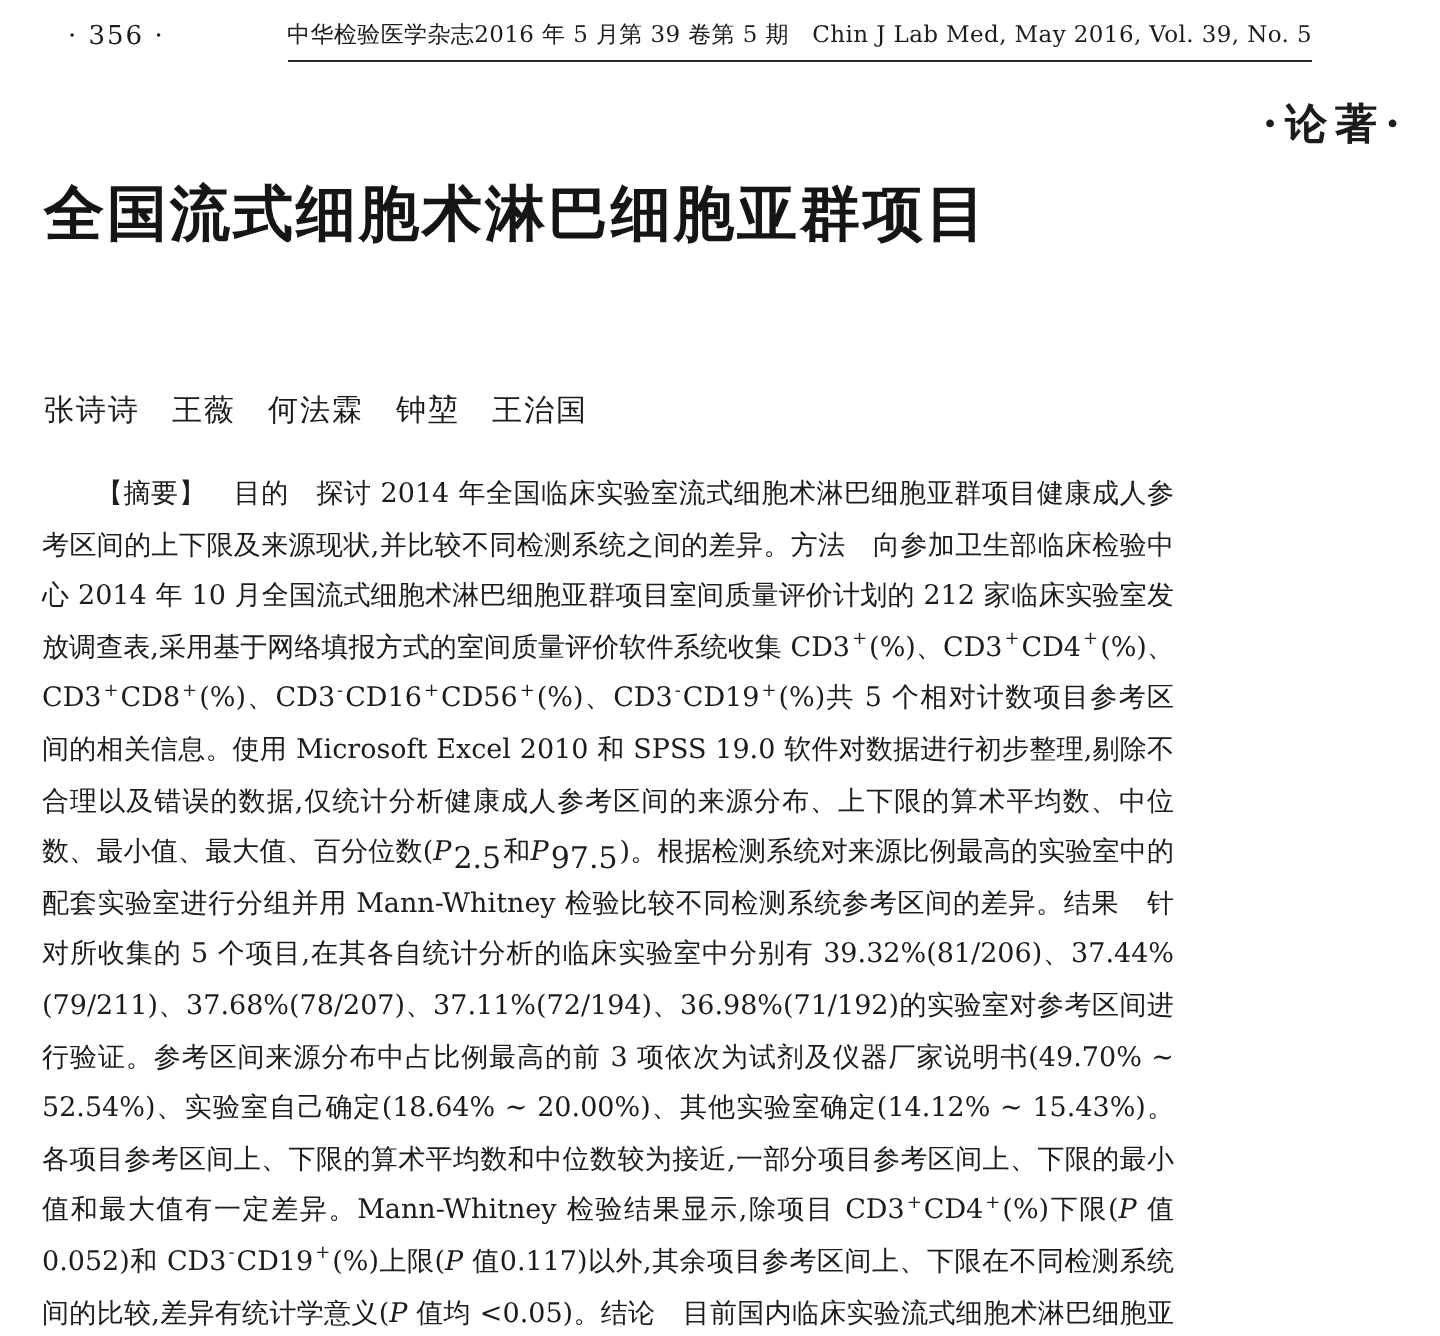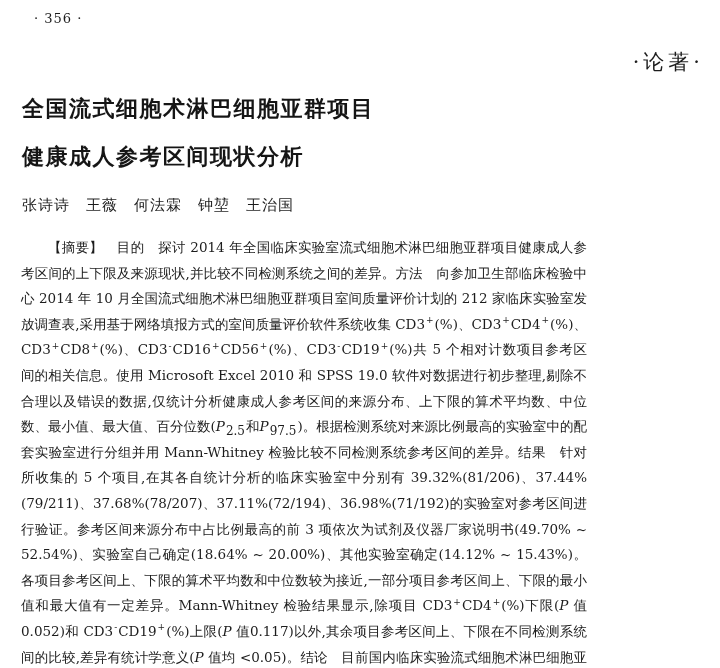--- a/index.html
+++ b/index.html
@@ -39,31 +39,31 @@
     white-space: nowrap;
     border-bottom: 1.5px solid #2b2b2b;
     padding-bottom: 5px;
     letter-spacing: 0.2px;
   }
   .article-type {
     position: absolute;
     top: 48px;
     right: 16px;
     font-size: 21px;
-    font-weight: 400;
+    font-weight: 700;
     letter-spacing: 4px;
     white-space: nowrap;
     margin-left: 40px;
   }
   .title {
     position: absolute;
     top: 84px;
     left: 22px;
     margin: 0;
-    font-size: 22px;
+    font-size: 30px;
     font-weight: 600;
     line-height: 48px;
     letter-spacing: 1.5px;
     color: #151515;
   }
   .authors {
     position: absolute;
     top: 196px;
     left: 22px;
     font-size: 15px;
@@ -86,35 +86,36 @@
   }
   .b { font-weight: normal; }
   .i { font-style: italic; }
   sup {
     font-size: 9px;
     line-height: 0;
     vertical-align: super;
     margin: 0 1px;
   }
   sub {
-    font-size: 12px;
+    font-size: 15px;
     line-height: 0;
     vertical-align: sub;
     margin: 0 1px;
   }
 </style>
 </head>
 <body>
 
 <div class="header">
   <span class="pagenum">· 356 ·</span>
+  <span class="journal">中华检验医学杂志2016 年 5 月第 39 卷第 5 期　Chin J Lab Med, May 2016, Vol. 39, No. 5</span>
 </div>
 
 <div class="article-type">·论著·</div>
 
-<h1 class="title"><span>全国流式细胞术淋巴细胞亚群项目</span><br><span>健康成人参考区间现状分析</span></h1>
+<h1 class="title"><span>全国流式细胞术淋巴细胞亚群项目</span><br></h1>
 
 <div class="authors">张诗诗　王薇　何法霖　钟堃　王治国</div>
 
 <div class="content">
   <p class="abstract"><span class="b">【摘要】　</span><span class="b">目的　</span><span>探讨 2014 年全国临床实验室流式细胞术淋巴细胞亚群项目健康成人参考区间的上下限及来源现状,并比较不同检测系统之间的差异。</span><span class="b">方法　</span><span>向参加卫生部临床检验中心 2014 年 10 月全国流式细胞术淋巴细胞亚群项目室间质量评价计划的 212 家临床实验室发放调查表,采用基于网络填报方式的室间质量评价软件系统收集 CD3</span><sup>+</sup><span>(%)、CD3</span><sup>+</sup><span>CD4</span><sup>+</sup><span>(%)、CD3</span><sup>+</sup><span>CD8</span><sup>+</sup><span>(%)、CD3</span><sup>-</sup><span>CD16</span><sup>+</sup><span>CD56</span><sup>+</sup><span>(%)、CD3</span><sup>-</sup><span>CD19</span><sup>+</sup><span>(%)共 5 个相对计数项目参考区间的相关信息。使用 Microsoft Excel 2010 和 SPSS 19.0 软件对数据进行初步整理,剔除不合理以及错误的数据,仅统计分析健康成人参考区间的来源分布、上下限的算术平均数、中位数、最小值、最大值、百分位数(</span><span class="i">P</span><sub>2.5</sub><span>和</span><span class="i">P</span><sub>97.5</sub><span>)。根据检测系统对来源比例最高的实验室中的配套实验室进行分组并用 Mann-Whitney 检验比较不同检测系统参考区间的差异。</span><span class="b">结果　</span><span>针对所收集的 5 个项目,在其各自统计分析的临床实验室中分别有 39.32%(81/206)、37.44%(79/211)、37.68%(78/207)、37.11%(72/194)、36.98%(71/192)的实验室对参考区间进行验证。参考区间来源分布中占比例最高的前 3 项依次为试剂及仪器厂家说明书(49.70% ~ 52.54%)、实验室自己确定(18.64% ~ 20.00%)、其他实验室确定(14.12% ~ 15.43%)。各项目参考区间上、下限的算术平均数和中位数较为接近,一部分项目参考区间上、下限的最小值和最大值有一定差异。Mann-Whitney 检验结果显示,除项目 CD3</span><sup>+</sup><span>CD4</span><sup>+</sup><span>(%)下限(</span><span class="i">P</span><span> 值 0.052)和 CD3</span><sup>-</sup><span>CD19</span><sup>+</sup><span>(%)上限(</span><span class="i">P</span><span> 值0.117)以外,其余项目参考区间上、下限在不同检测系统间的比较,差异有统计学意义(</span><span class="i">P</span><span> 值均 &lt;0.05)。</span><span class="b">结论　</span><span>目前国内临床实验流式细胞术淋巴细胞亚群项目的参考区间来源各异,以试剂及仪器厂家说明书居多,并且配套实验室的参考区间在各检测系统之间存在明显差异。</span></p>
 
 </div>
 
 </body></html>

